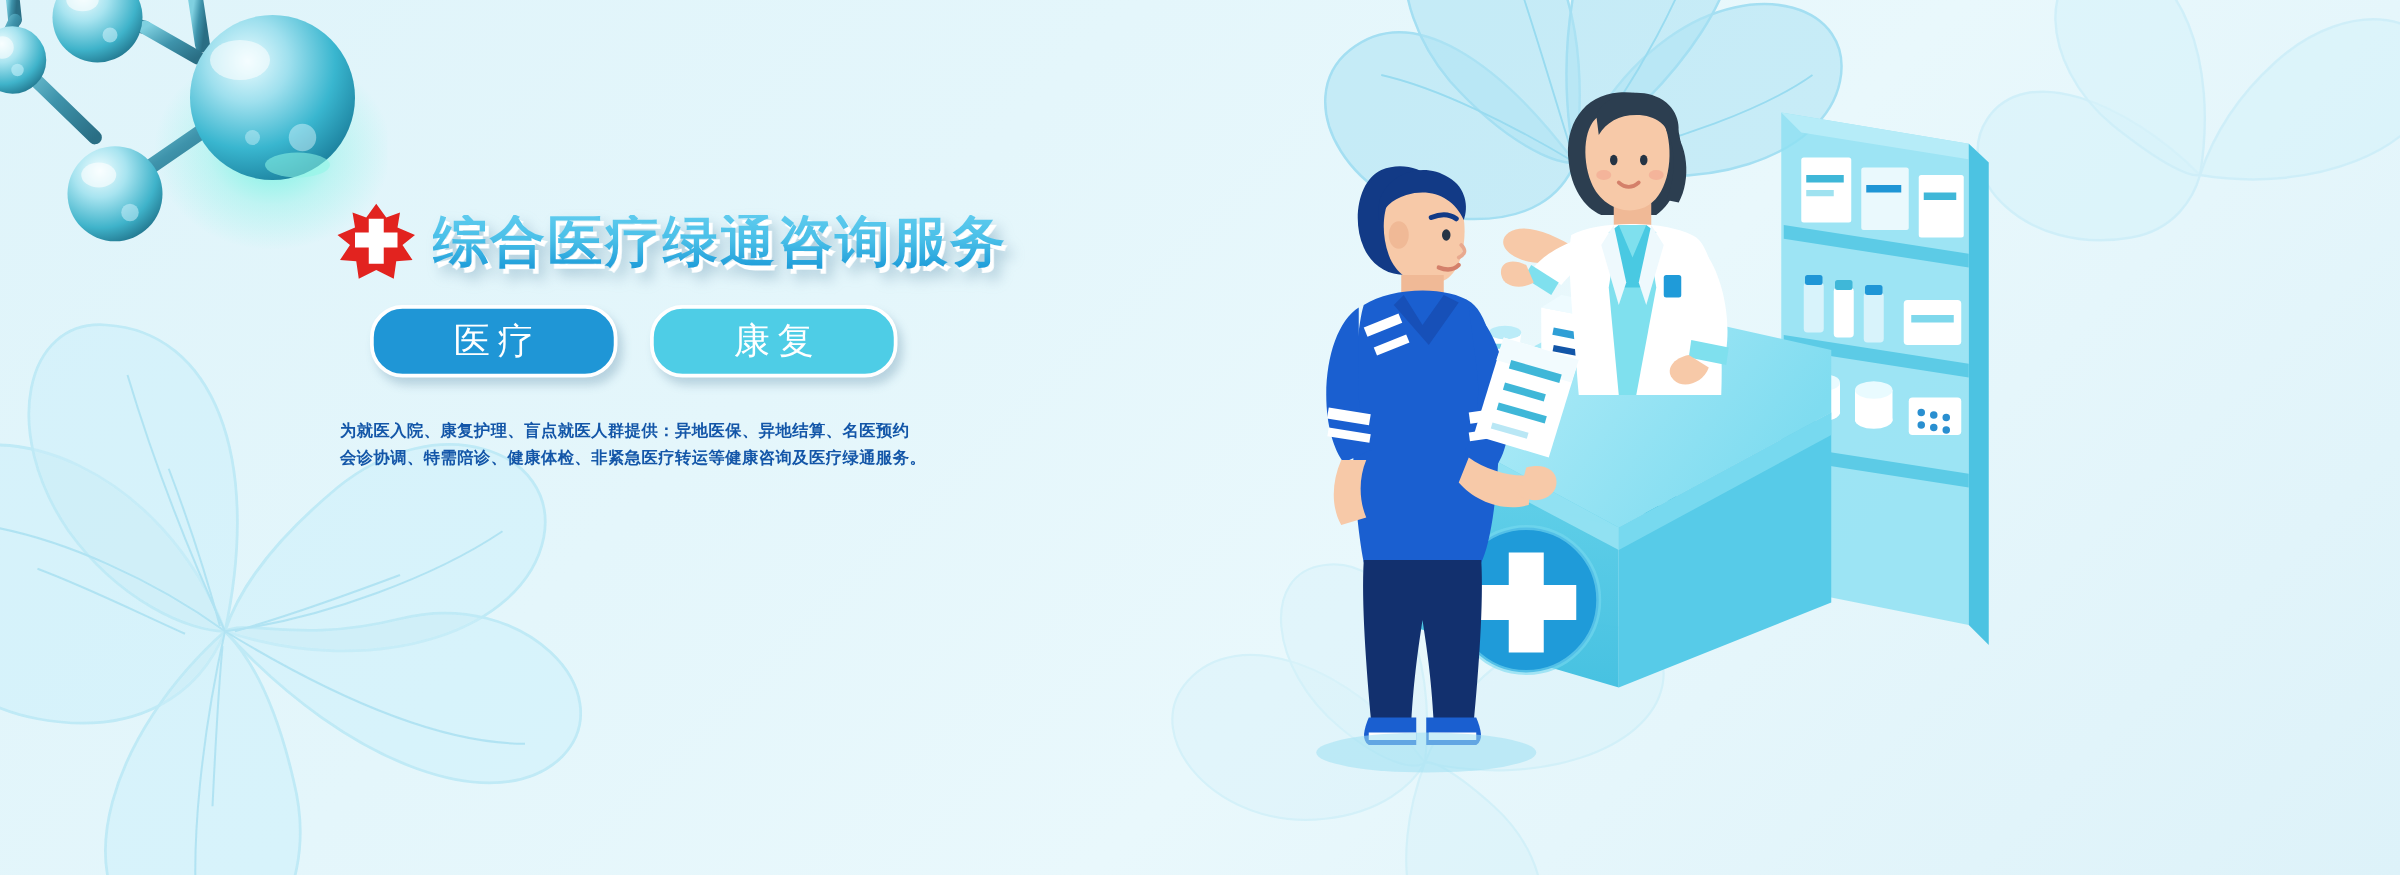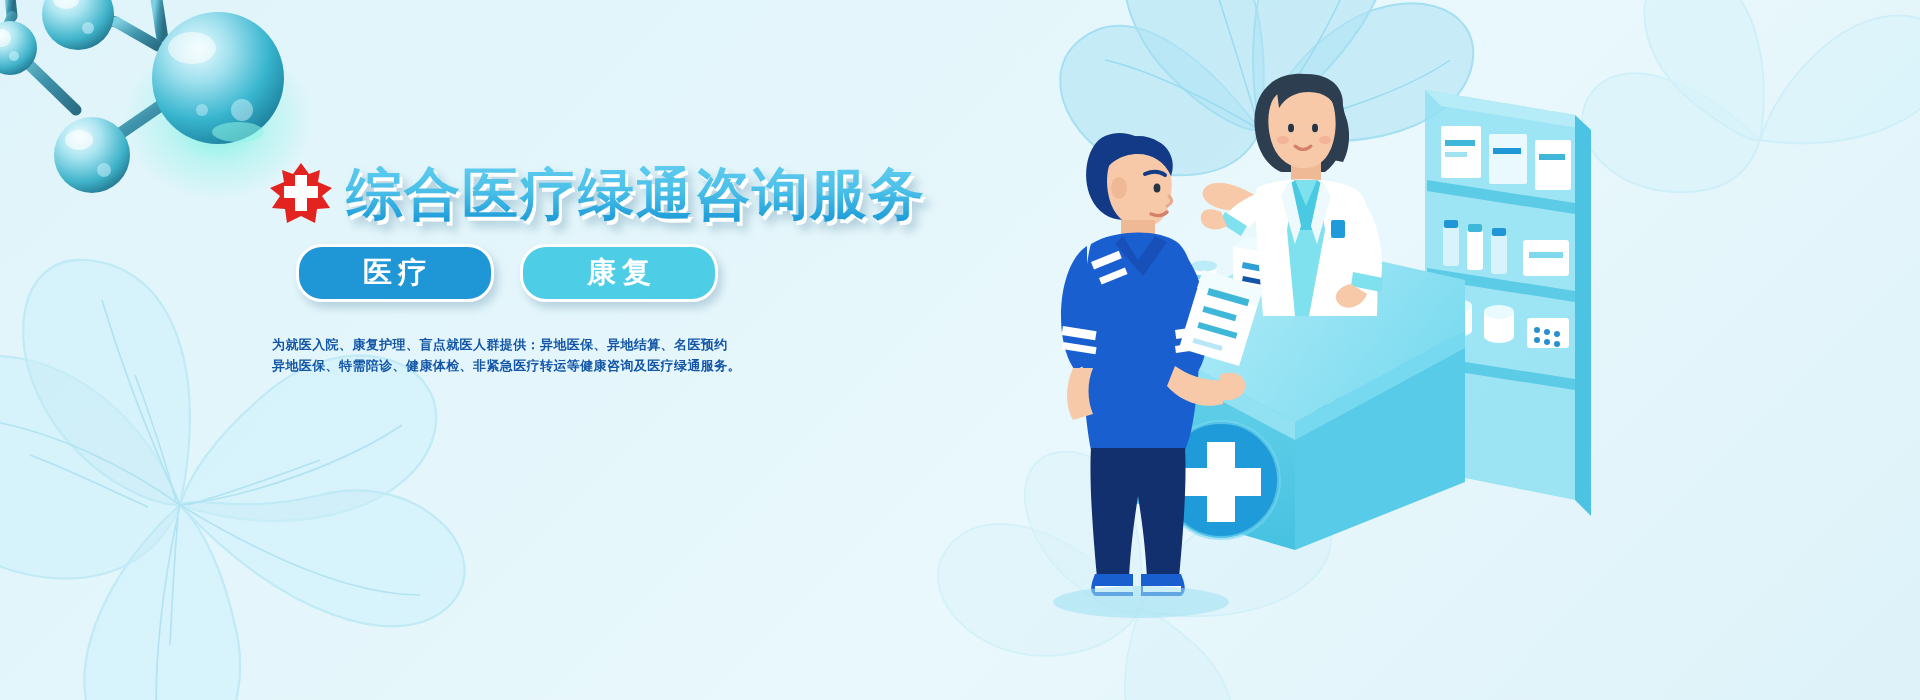--- a/index.html
+++ b/index.html
@@ -18,30 +18,30 @@
 
   
   #molecule{position:absolute;left:-20px;top:-30px;width:330px;height:260px;}
 
   
   #content{position:absolute;left:268px;top:158px;width:740px;}
 
   #title-row{display:flex;align-items:center;height:72px;margin-bottom:10px;}
   #cross-logo{width:66px;height:66px;margin-right:12px;flex:0 0 auto;}
 
-  #main-title{font-size:56px;font-weight:bold;letter-spacing:2px;line-height:1;
+  #main-title{font-size:44px;font-weight:bold;letter-spacing:2px;line-height:1;
     background:linear-gradient(180deg,#5ecbee 0%,#49bfe8 45%,#1b9ad8 100%);
     -webkit-background-clip:text;background-clip:text;color:transparent;
     -webkit-text-stroke:0px;
     filter:drop-shadow(3px 4px 0 #ffffff) drop-shadow(5px 6px 5px rgba(80,130,160,.33));
     white-space:nowrap;}
 
   #pill-row{display:flex;gap:26px;margin:14px 0 0 28px;}
   .pill{width:192px;height:52px;border-radius:26px;display:flex;align-items:center;
-    justify-content:center;color:#fff;font-size:29px;font-weight:bold;letter-spacing:6px;
+    justify-content:center;color:#fff;font-size:29px;font-weight:normal;letter-spacing:6px;
     text-indent:6px;border:3px solid #ffffff;
     box-shadow:4px 6px 8px rgba(70,120,150,.28);}
 
   #desc{margin:32px 0 0 4px;color:#1356a8;font-size:13px;font-weight:bold;
     line-height:1.62;letter-spacing:.4px;}
 
   
   #illustration{position:absolute;left:995px;top:30px;width:640px;height:620px;}
 </style>
 </head>
@@ -175,21 +175,21 @@
       <div class="pill" style="background:#1f96d6;">
         <span>医疗</span>
       </div>
       <div class="pill" style="background:#4ecde6;">
         <span>康复</span>
       </div>
     </div>
 
     <div id="desc">
       <div>为就医入院、康复护理、盲点就医人群提供：异地医保、异地结算、名医预约</div>
-      <div>异地医保、特需陪诊、健康体检、非紧急医疗转运等健康咨询及医疗绿通服务。</div>
+      <div>会诊协调、特需陪诊、健康体检、非紧急医疗转运等健康咨询及医疗绿通服务。</div>
     </div>
   </div>
 
   <svg id="illustration" viewBox="0 0 640 620">
     <defs>
       <linearGradient id="counterTop" x1="0" y1="0" x2="1" y2="0.4">
         <stop offset="0%" stop-color="#bff0fa"></stop>
         <stop offset="100%" stop-color="#7fdcf0"></stop>
       </linearGradient>
       <linearGradient id="counterFront" x1="0" y1="0" x2="0" y2="1">

